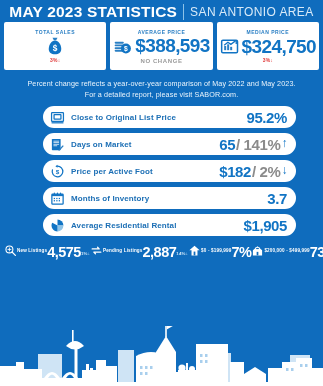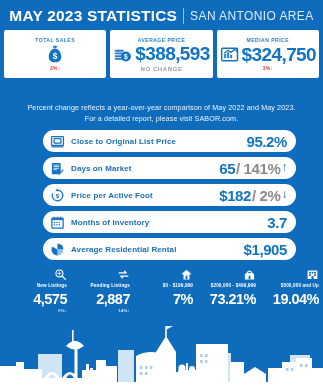--- a/index.html
+++ b/index.html
@@ -7,21 +7,21 @@
   body {
     font-family:"Liberation Sans", sans-serif;
     background:#0f6cbd;
     color:#fff;
     overflow:hidden;
     position:relative;
   }
 
   
   .header {
-    height:30px;
+    height:22px;
     display:flex;
     align-items:center;
     justify-content:center;
     gap:6px;
     padding-top:2px;
   }
   .header .main-title {
     font-size:15.5px;
     font-weight:bold;
     letter-spacing:0.2px;
@@ -92,21 +92,21 @@
     font-size:6px;
     letter-spacing:0.6px;
   }
   .sicon { width:20px; height:20px; flex:0 0 20px; }
 
   
   .note {
     text-align:center;
     font-size:7.2px;
     line-height:1.55;
-    padding:24px 18px 6px;
+    padding:8px 18px 6px;
     color:#eaf4fc;
     letter-spacing:0.1px;
   }
 
   
   .rows { padding:0 27px; display:flex; flex-direction:column; gap:5px;margin-left:16px; }
   .row {
     background:#ffffff;
     border-radius:11px;
     height:22px;
@@ -138,22 +138,22 @@
   
   .bottom {
     display:flex;
     padding:8px 4px 0;
     gap:0;
   }
   .bcell {
     flex:1;
     text-align:center;
     display:flex;
-    flex-direction:column;
-    align-items:flex-end;
+    flex-direction:row;
+    align-items:center;
     line-height:1;
   }
   .bcell .bicon { width:13px; height:13px; margin-bottom:3px; }
   .bcell .bcap {
     font-size:4.6px;
     font-weight:bold;
     letter-spacing:0.15px;
     color:#ffffff;
     margin-bottom:3px;
     white-space:nowrap;

